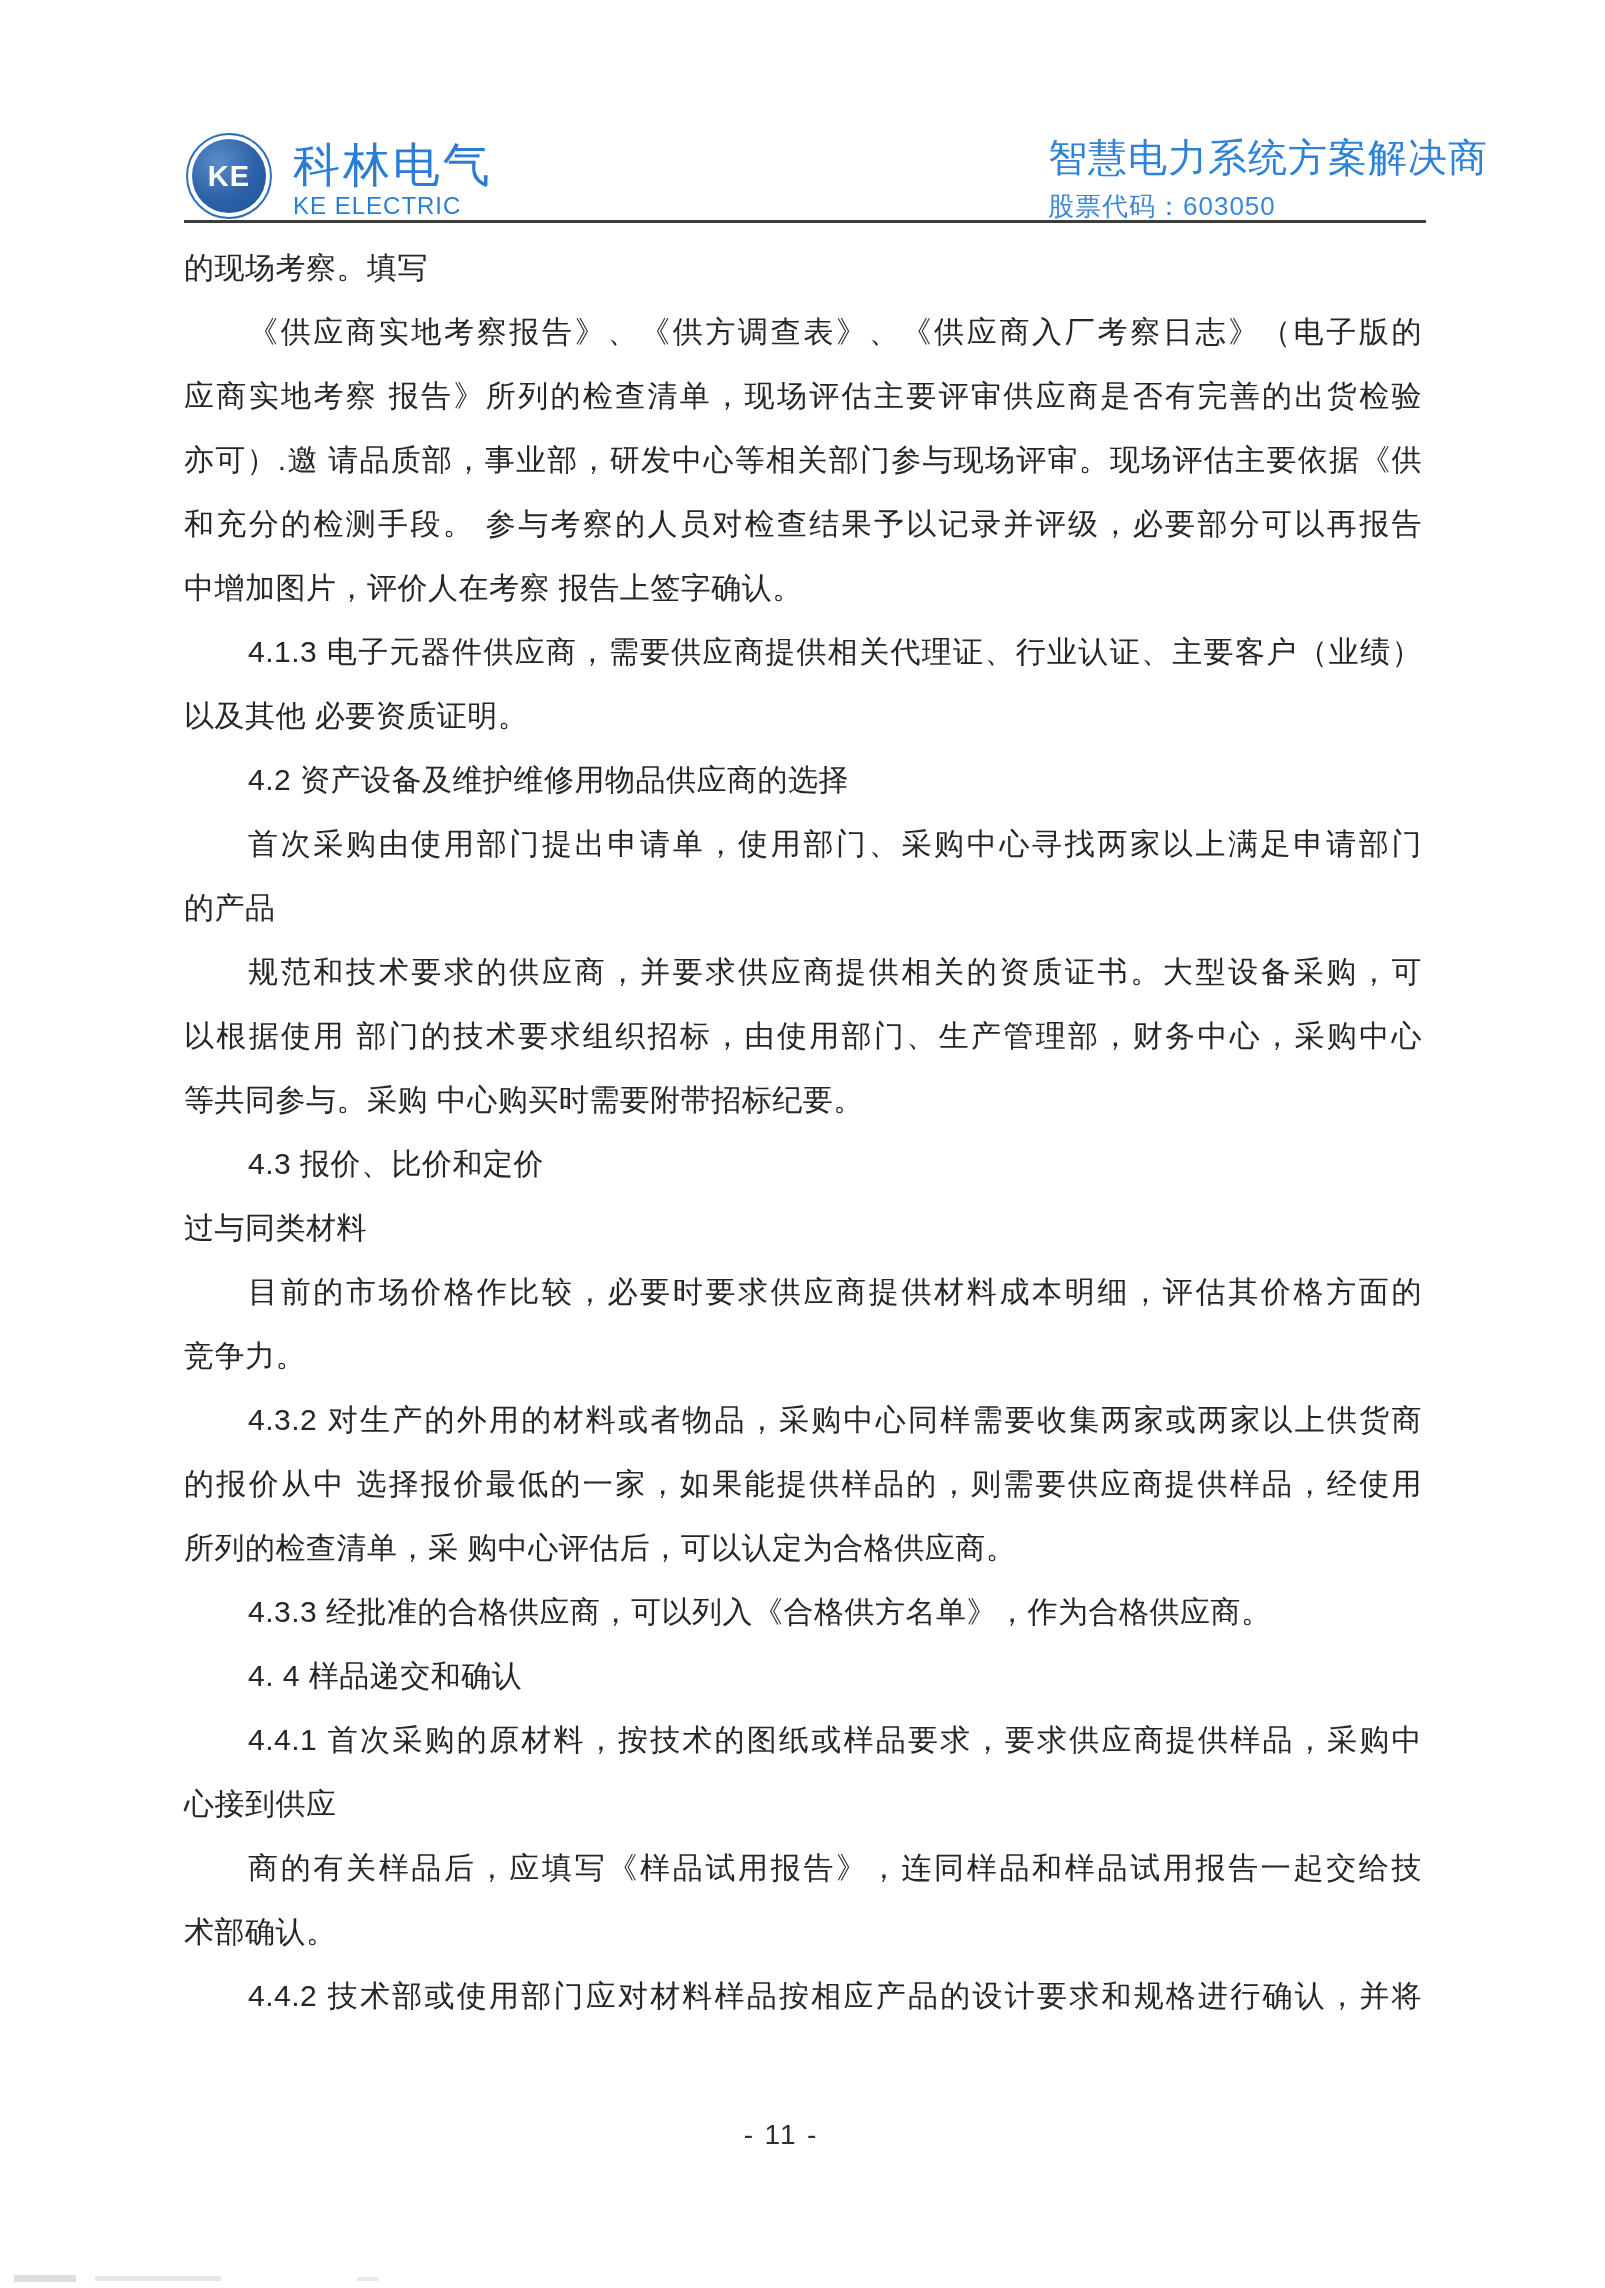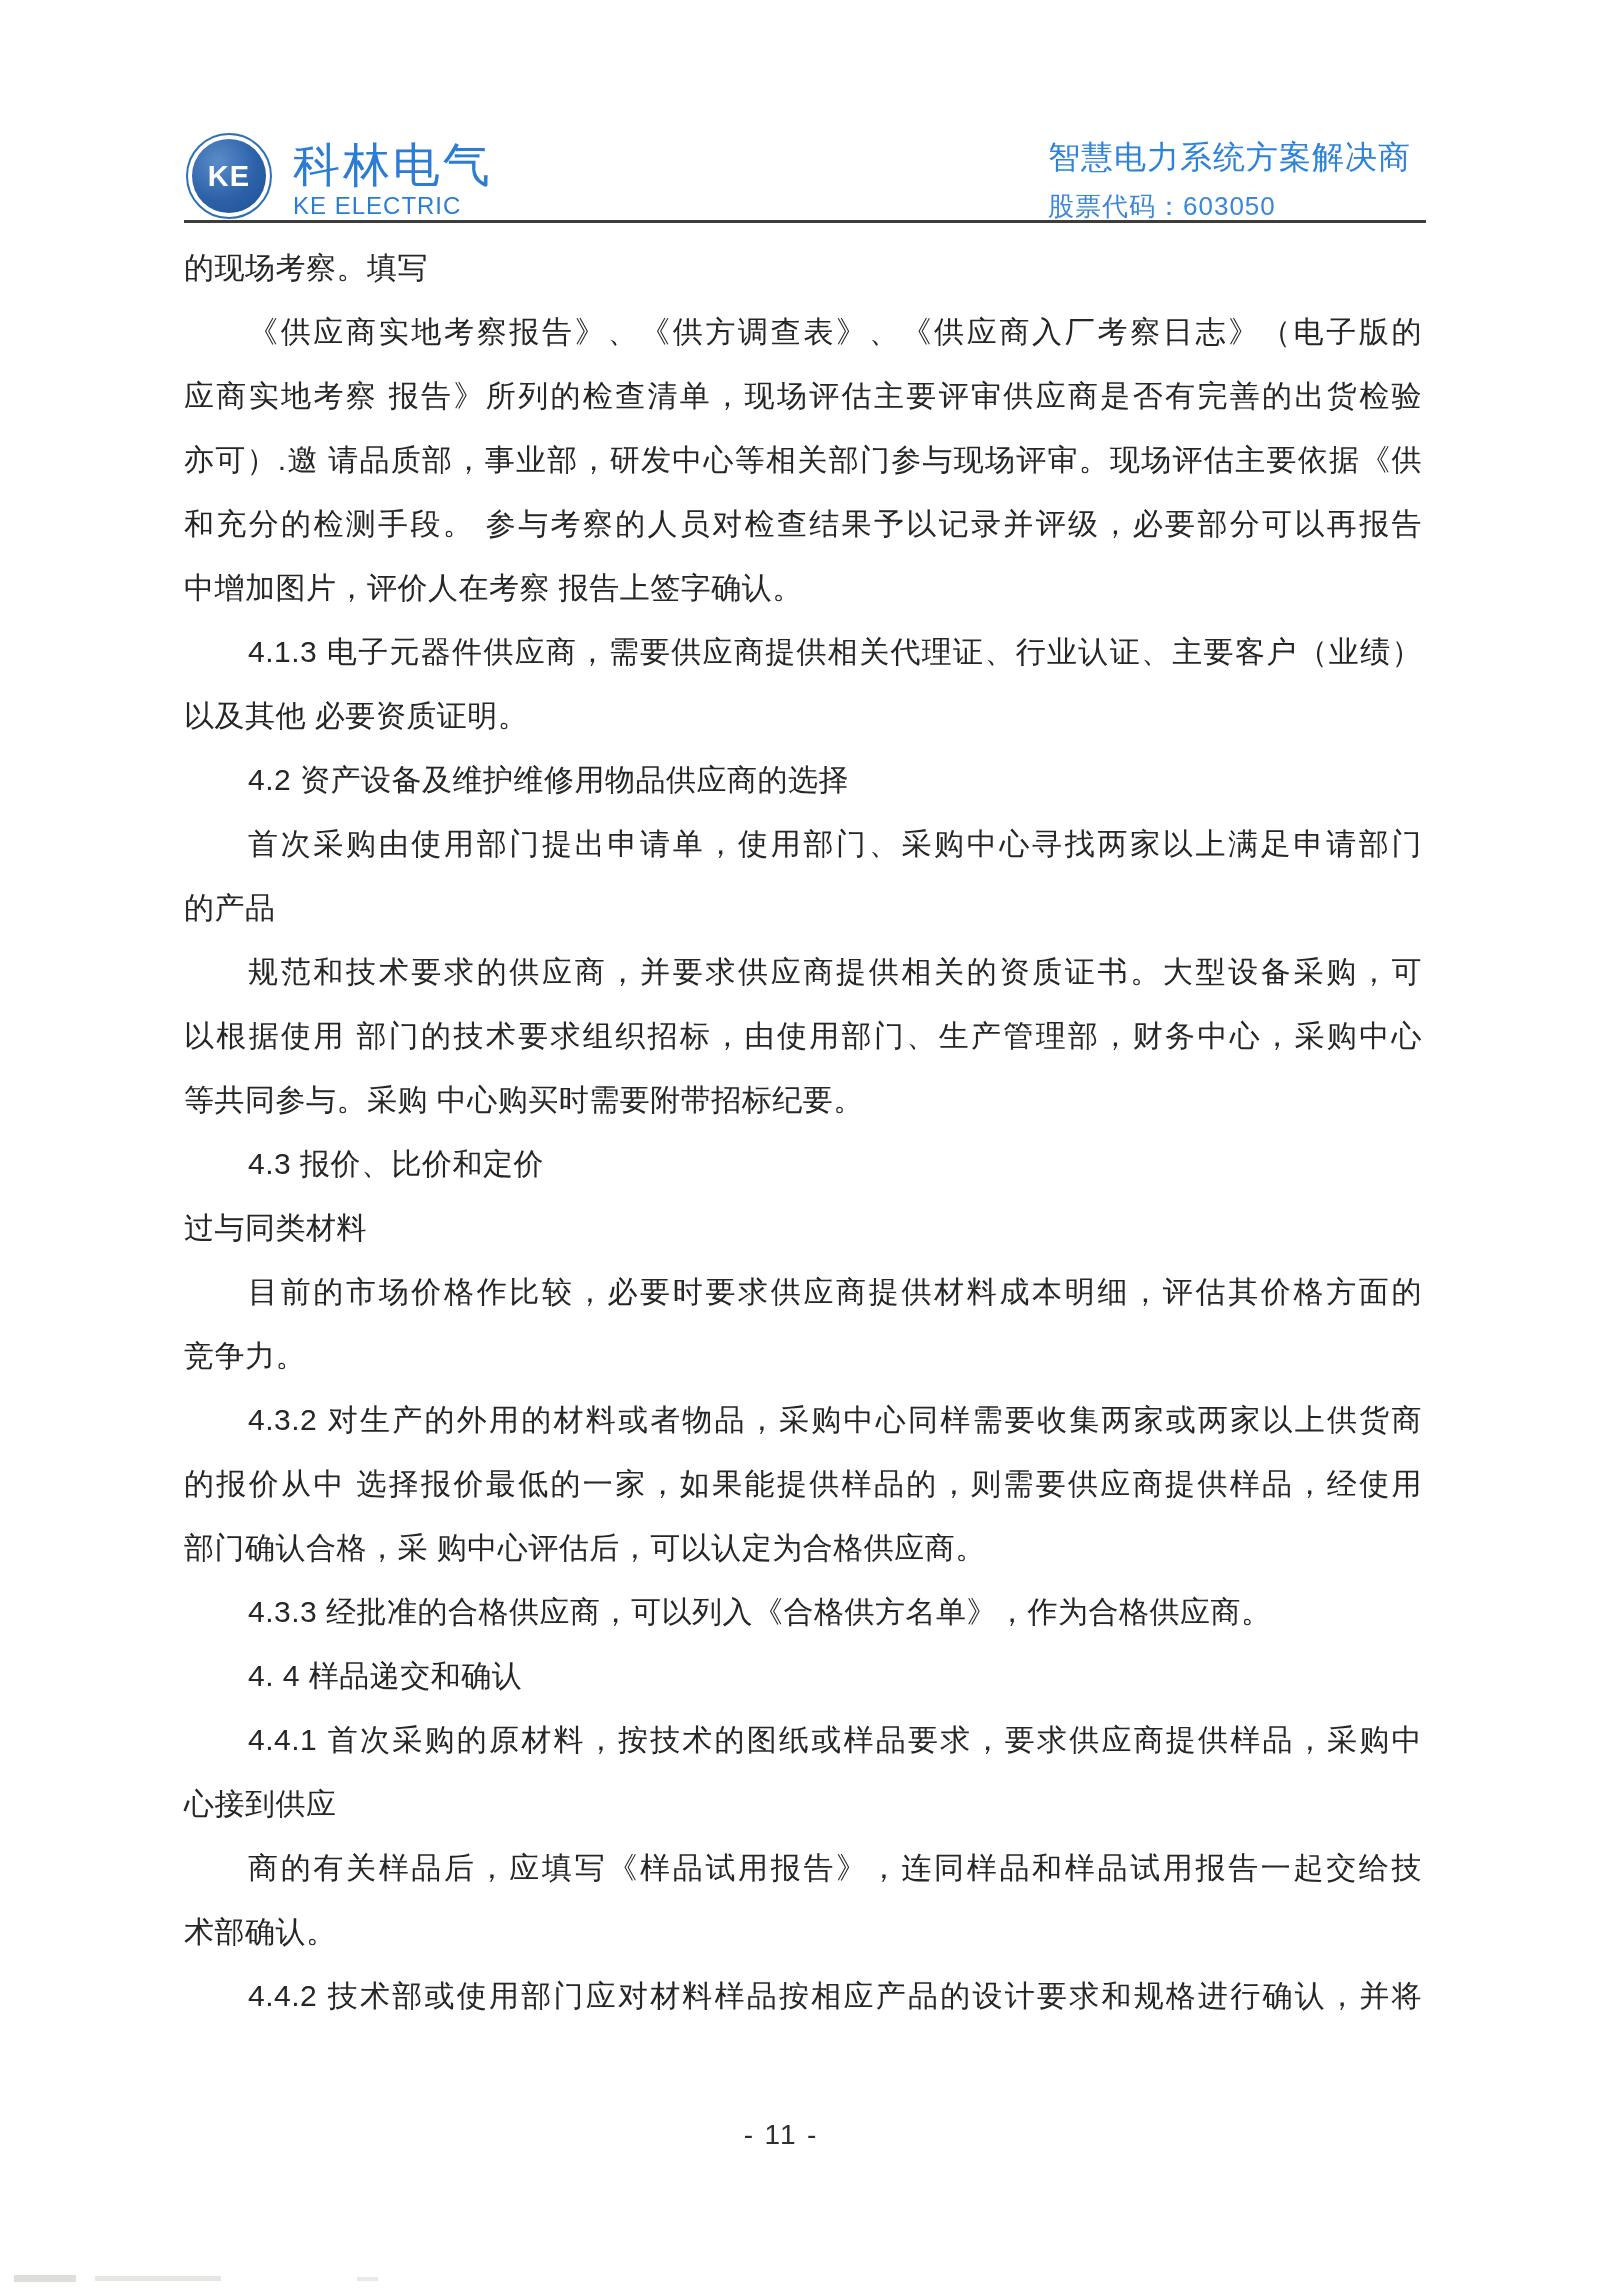--- a/index.html
+++ b/index.html
@@ -26,21 +26,21 @@
     color:#ffffff;font-weight:bold;font-size:29px;letter-spacing:1px;
   }
   .company-names{position:absolute;left:293px;top:140px;}
   .company-cn{
     font-size:47px;font-weight:normal;color:#2b7cd2;letter-spacing:2.9px;line-height:50px;
   }
   .company-en{
     font-size:24px;color:#2b7cd2;letter-spacing:1px;margin-top:2.9px;line-height:25px;
   }
   .header-right{position:absolute;left:1048px;top:135px;width:446px;}
-  .slogan{font-size:32px;color:#2e82d8;line-height:45px;letter-spacing:1px;}
+  .slogan{font-size:39px;color:#2e82d8;line-height:45px;letter-spacing:1px;}
   .stock{font-size:26px;color:#3c86d8;margin-top:8.7px;letter-spacing:1px;}
   .header-rule{
     position:absolute;left:184px;top:220px;width:1242px;height:2.9px;
     background:#3d3d3d;
   }
   
   .doc-body{
     position:absolute;left:184px;top:236px;width:1238px;
   }
   .line{
@@ -99,21 +99,21 @@
       <div class="line">的产品</div>
       <div class="line indent justify">规范和技术要求的供应商，并要求供应商提供相关的资质证书。大型设备采购，可</div>
       <div class="line justify">以根据使用 部门的技术要求组织招标，由使用部门、生产管理部，财务中心，采购中心</div>
       <div class="line">等共同参与。采购 中心购买时需要附带招标纪要。</div>
       <div class="line indent">4.3 报价、比价和定价</div>
       <div class="line">过与同类材料</div>
       <div class="line indent justify">目前的市场价格作比较，必要时要求供应商提供材料成本明细，评估其价格方面的</div>
       <div class="line">竞争力。</div>
       <div class="line indent justify">4.3.2 对生产的外用的材料或者物品，采购中心同样需要收集两家或两家以上供货商</div>
       <div class="line justify">的报价从中 选择报价最低的一家，如果能提供样品的，则需要供应商提供样品，经使用</div>
-      <div class="line">部门确认合格，采 购中心评估后，可以认定为合格供应商。</div>
+      <div class="line">所列的检查清单，采 购中心评估后，可以认定为合格供应商。</div>
       <div class="line indent">4.3.3 经批准的合格供应商，可以列入《合格供方名单》，作为合格供应商。</div>
       <div class="line indent">4. 4 样品递交和确认</div>
       <div class="line indent justify">4.4.1 首次采购的原材料，按技术的图纸或样品要求，要求供应商提供样品，采购中</div>
       <div class="line">心接到供应</div>
       <div class="line indent justify">商的有关样品后，应填写《样品试用报告》，连同样品和样品试用报告一起交给技</div>
       <div class="line">术部确认。</div>
       <div class="line indent justify">4.4.2 技术部或使用部门应对材料样品按相应产品的设计要求和规格进行确认，并将</div>
     </div>
 
   <div class="footer">- 11 -</div>

